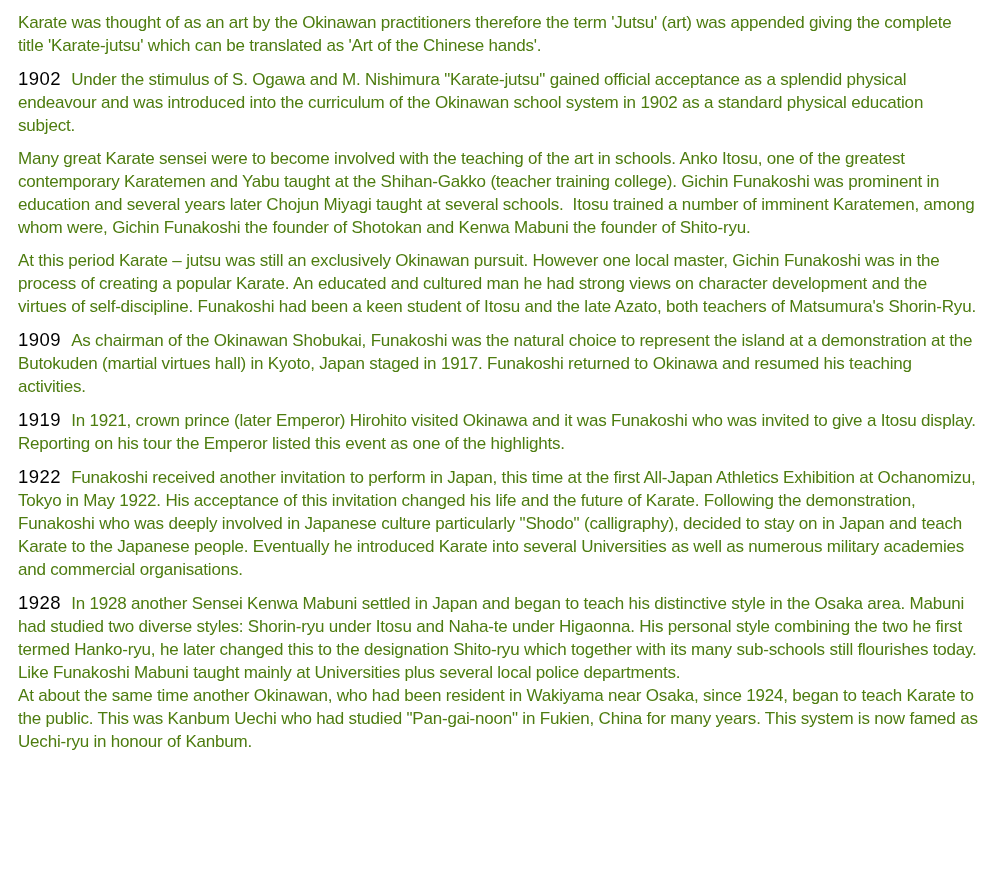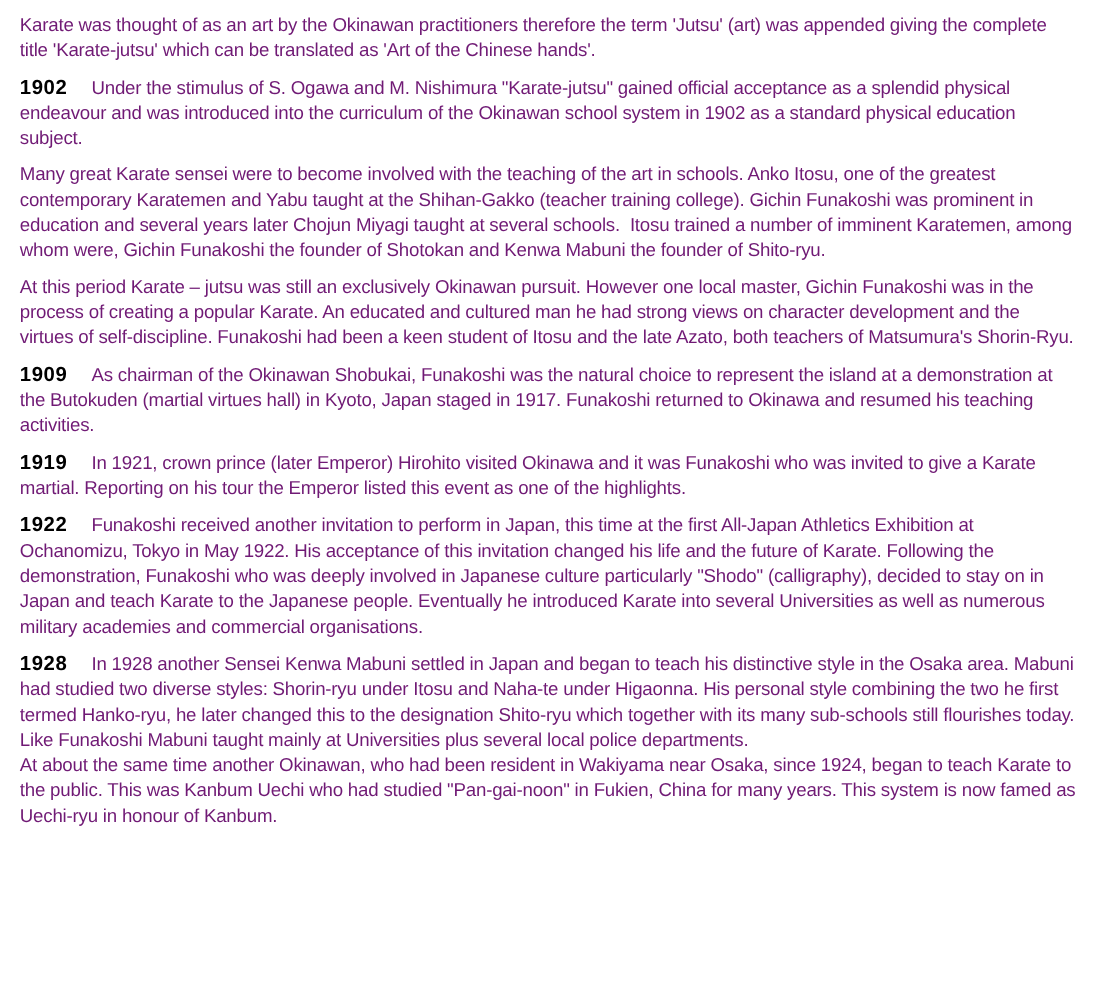--- a/index.html
+++ b/index.html
@@ -18,50 +18,50 @@
   }
   .para {
     margin: 0 0 10px 0;
     font-size: 17px;
     line-height: 23px;
     letter-spacing: -0.2px;
     white-space: pre-wrap;
     color: #000000;
   }
   .year {
-    font-weight: 700;
+    font-weight: 400;
     font-size: 18.5px;
     letter-spacing: 0.5px;
-    margin-right: 22px;
+    margin-right: 10px;
     color: #000000;
   }
   .year:empty {
     display: none;
     margin: 0;
   }
   .ptext {
-    color: #701a75;
+    color: #4d7c0f;
   }
 </style>
 </head>
 <body>
 
 <div class="page">
 
   <p class="para"><span class="ptext">Karate was thought of as an art by the Okinawan practitioners therefore the term 'Jutsu' (art) was appended giving the complete title 'Karate-jutsu' which can be translated as 'Art of the Chinese hands'.</span></p>
 
   <p class="para"><span class="year">1902</span><span class="ptext">Under the stimulus of S. Ogawa and M. Nishimura "Karate-jutsu" gained official acceptance as a splendid physical endeavour and was introduced into the curriculum of the Okinawan school system in 1902 as a standard physical education subject.</span></p>
 
   <p class="para"><span class="ptext">Many great Karate sensei were to become involved with the teaching of the art in schools. Anko Itosu, one of the greatest contemporary Karatemen and Yabu taught at the Shihan-Gakko (teacher training college). Gichin Funakoshi was prominent in education and several years later Chojun Miyagi taught at several schools.  Itosu trained a number of imminent Karatemen, among whom were, Gichin Funakoshi the founder of Shotokan and Kenwa Mabuni the founder of Shito-ryu.</span></p>
 
   <p class="para"><span class="ptext">At this period Karate – jutsu was still an exclusively Okinawan pursuit. However one local master, Gichin Funakoshi was in the process of creating a popular Karate. An educated and cultured man he had strong views on character development and the virtues of self-discipline. Funakoshi had been a keen student of Itosu and the late Azato, both teachers of Matsumura's Shorin-Ryu.</span></p>
 
   <p class="para"><span class="year">1909</span><span class="ptext">As chairman of the Okinawan Shobukai, Funakoshi was the natural choice to represent the island at a demonstration at the Butokuden (martial virtues hall) in Kyoto, Japan staged in 1917. Funakoshi returned to Okinawa and resumed his teaching activities.</span></p>
 
-  <p class="para"><span class="year">1919</span><span class="ptext">In 1921, crown prince (later Emperor) Hirohito visited Okinawa and it was Funakoshi who was invited to give a Karate martial. Reporting on his tour the Emperor listed this event as one of the highlights.</span></p>
+  <p class="para"><span class="year">1919</span><span class="ptext">In 1921, crown prince (later Emperor) Hirohito visited Okinawa and it was Funakoshi who was invited to give a Itosu display. Reporting on his tour the Emperor listed this event as one of the highlights.</span></p>
 
   <p class="para"><span class="year">1922</span><span class="ptext">Funakoshi received another invitation to perform in Japan, this time at the first All-Japan Athletics Exhibition at Ochanomizu, Tokyo in May 1922. His acceptance of this invitation changed his life and the future of Karate. Following the demonstration, Funakoshi who was deeply involved in Japanese culture particularly "Shodo" (calligraphy), decided to stay on in Japan and teach Karate to the Japanese people. Eventually he introduced Karate into several Universities as well as numerous military academies and commercial organisations.</span></p>
 
   <p class="para"><span class="year">1928</span><span class="ptext">In 1928 another Sensei Kenwa Mabuni settled in Japan and began to teach his distinctive style in the Osaka area. Mabuni had studied two diverse styles: Shorin-ryu under Itosu and Naha-te under Higaonna. His personal style combining the two he first termed Hanko-ryu, he later changed this to the designation Shito-ryu which together with its many sub-schools still flourishes today. Like Funakoshi Mabuni taught mainly at Universities plus several local police departments.
 At about the same time another Okinawan, who had been resident in Wakiyama near Osaka, since 1924, began to teach Karate to the public. This was Kanbum Uechi who had studied "Pan-gai-noon" in Fukien, China for many years. This system is now famed as Uechi-ryu in honour of Kanbum.</span></p>
 
 
 </div>
 
 </body></html>

